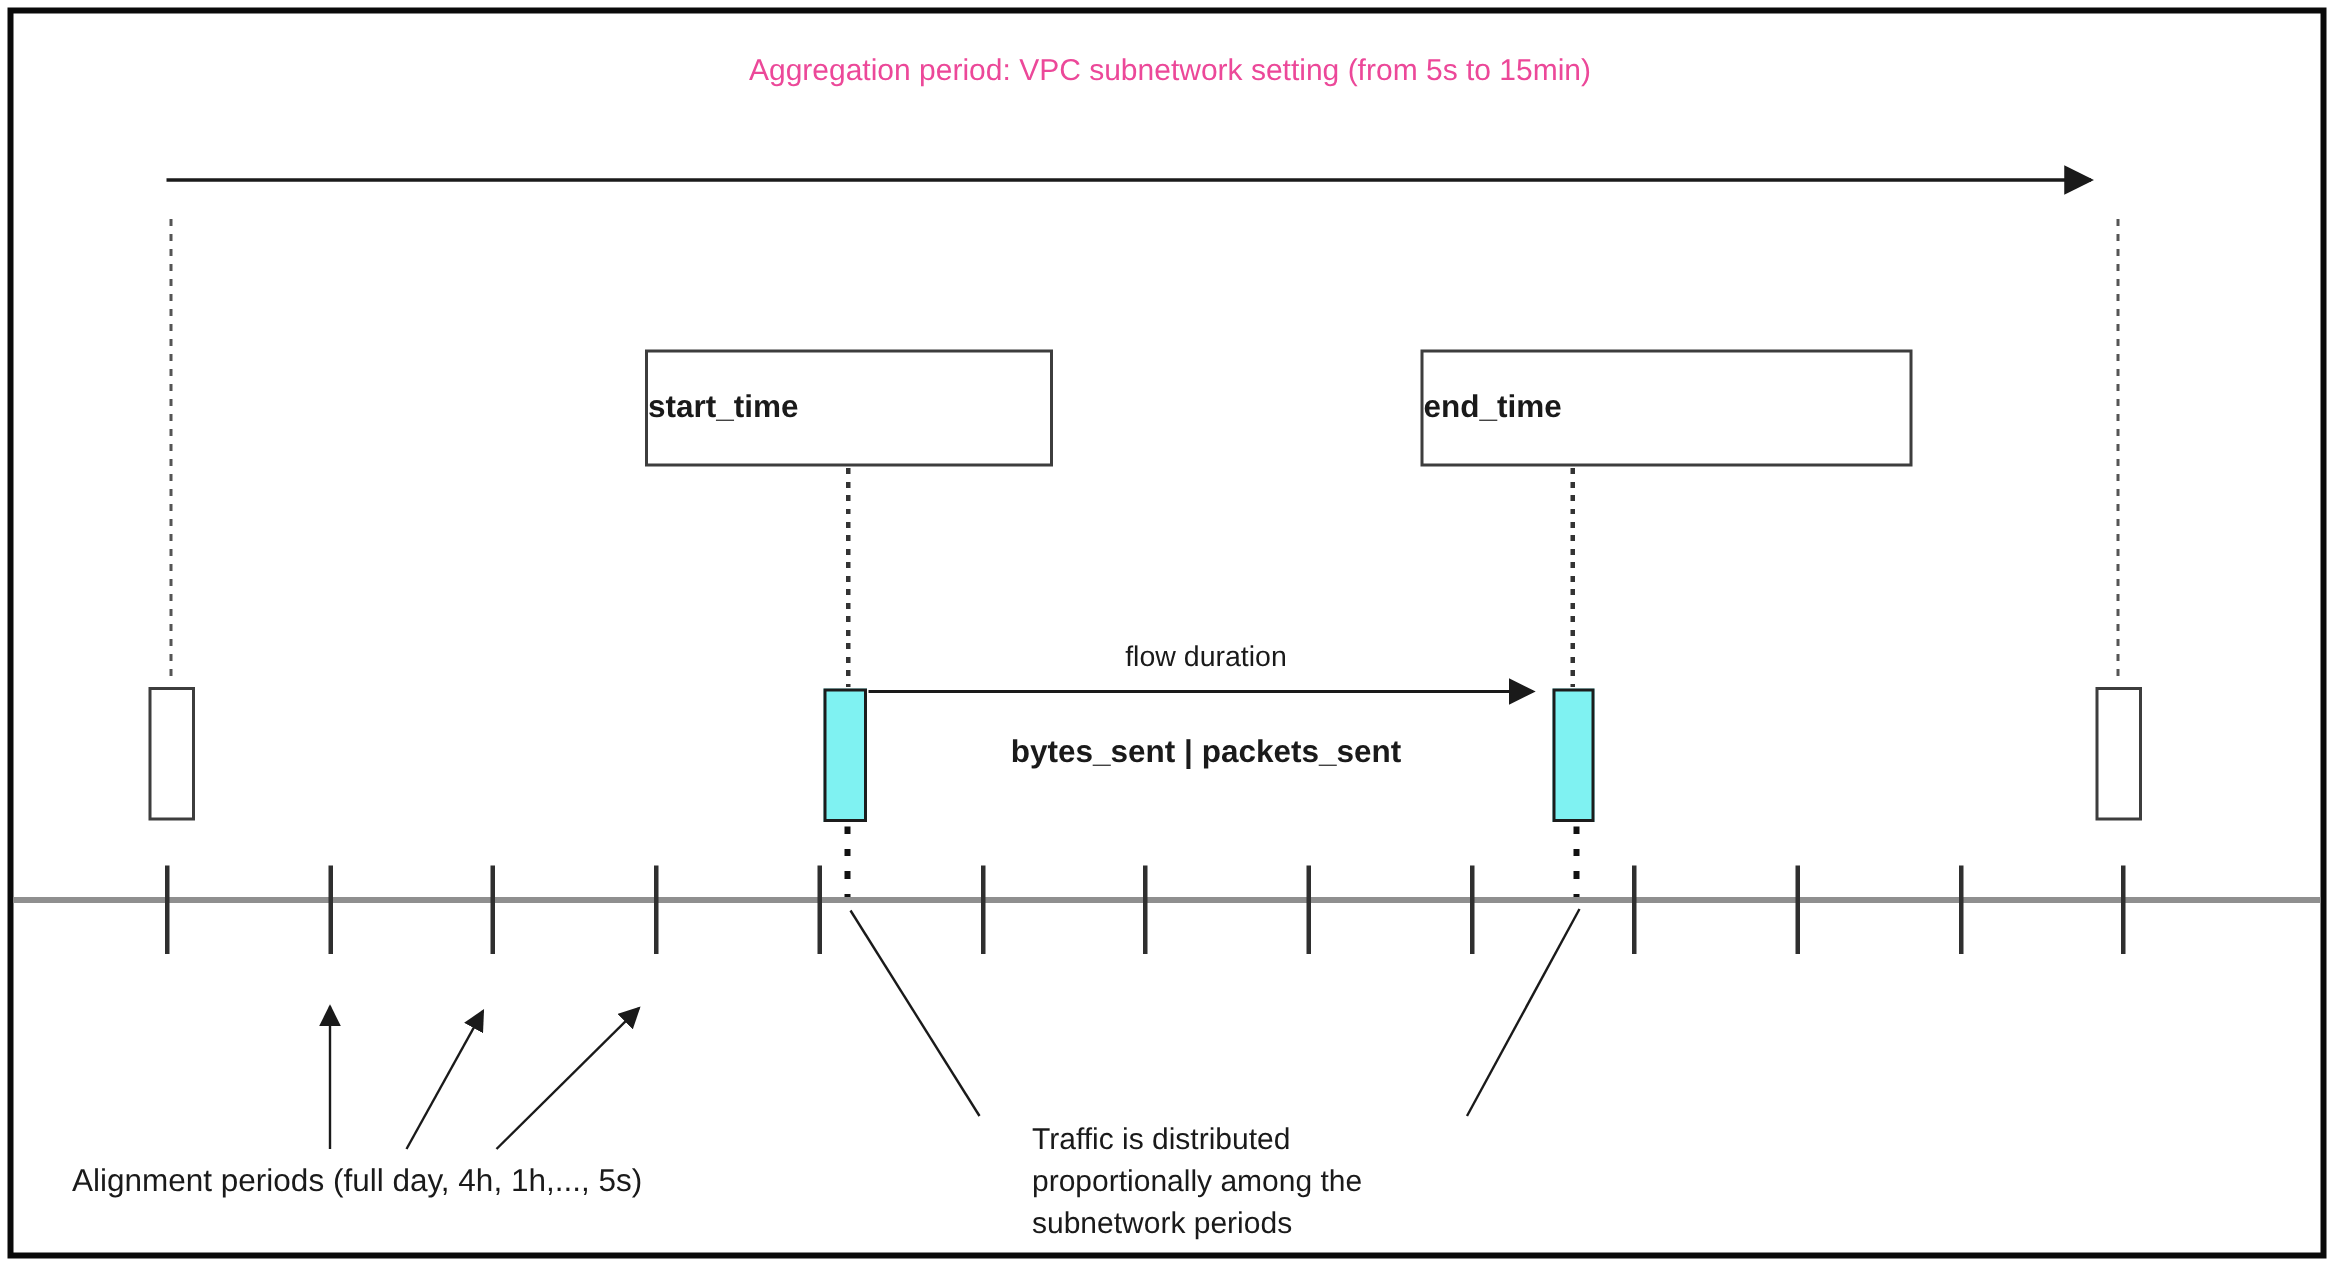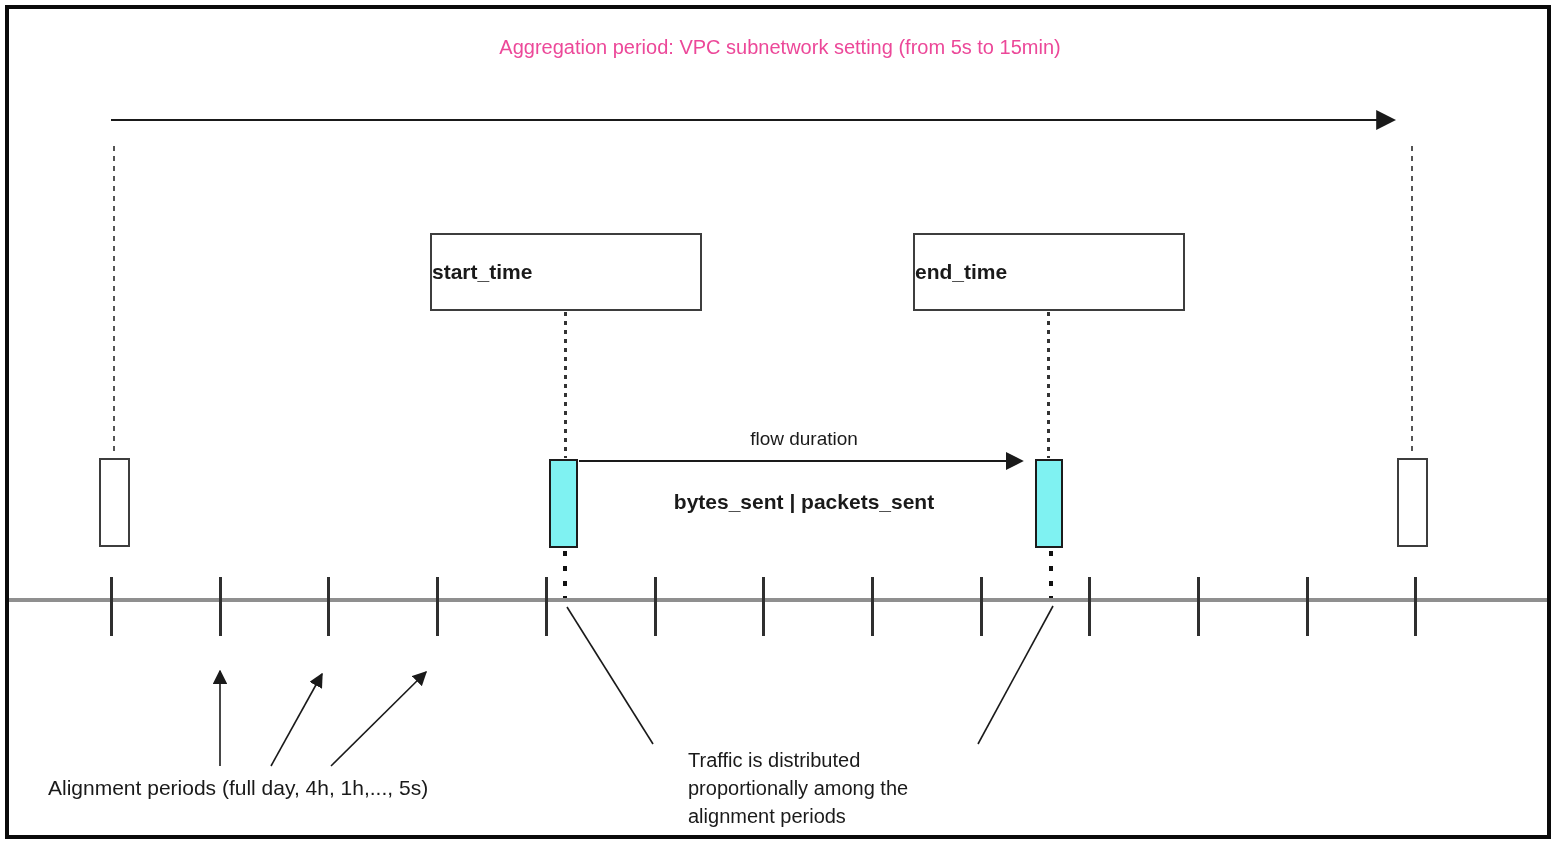--- a/index.html
+++ b/index.html
@@ -16,21 +16,21 @@
     left:0;top:36px;width:1560px;text-align:center;
     font-size:20px;color:#ec4899;
   }
   
   .label-box{
     border:2px solid #3d3d3d;background:#ffffff;box-sizing:border-box;
     display:flex;align-items:center;justify-content:flex-start;
     font-weight:bold;font-size:21px;
   }
   #start-box{left:430px;top:233px;width:272px;height:78px;}
-  #end-box{left:913px;top:233px;width:272px;height:78px;}
+  #end-box{left:947px;top:233px;width:328px;height:78px;}
   
   .vdash{
     width:2px;
     background:repeating-linear-gradient(to bottom,#555 0 5px,transparent 5px 10px);
   }
   #dash-left{left:113px;top:146px;height:308px;}
   #dash-right{left:1411px;top:146px;height:308px;}
   .vdot{
     width:3px;
     background:repeating-linear-gradient(to bottom,#333 0 4px,transparent 4px 9px);
@@ -126,16 +126,16 @@
       <div class="abs tick" style="left: 1088px;"></div>
       <div class="abs tick" style="left: 1197px;"></div>
       <div class="abs tick" style="left: 1306px;"></div>
       <div class="abs tick" style="left: 1414px;"></div>
     </div>
 
   <div id="alignment-label" class="abs">Alignment periods (full day, 4h, 1h,..., 5s)</div>
   <div id="traffic-note" class="abs">
     <div>Traffic is distributed</div>
     <div>proportionally among the</div>
-    <div>alignment periods</div>
+    <div>subnetwork periods</div>
   </div>
 
 </div>
 
 </body></html>

